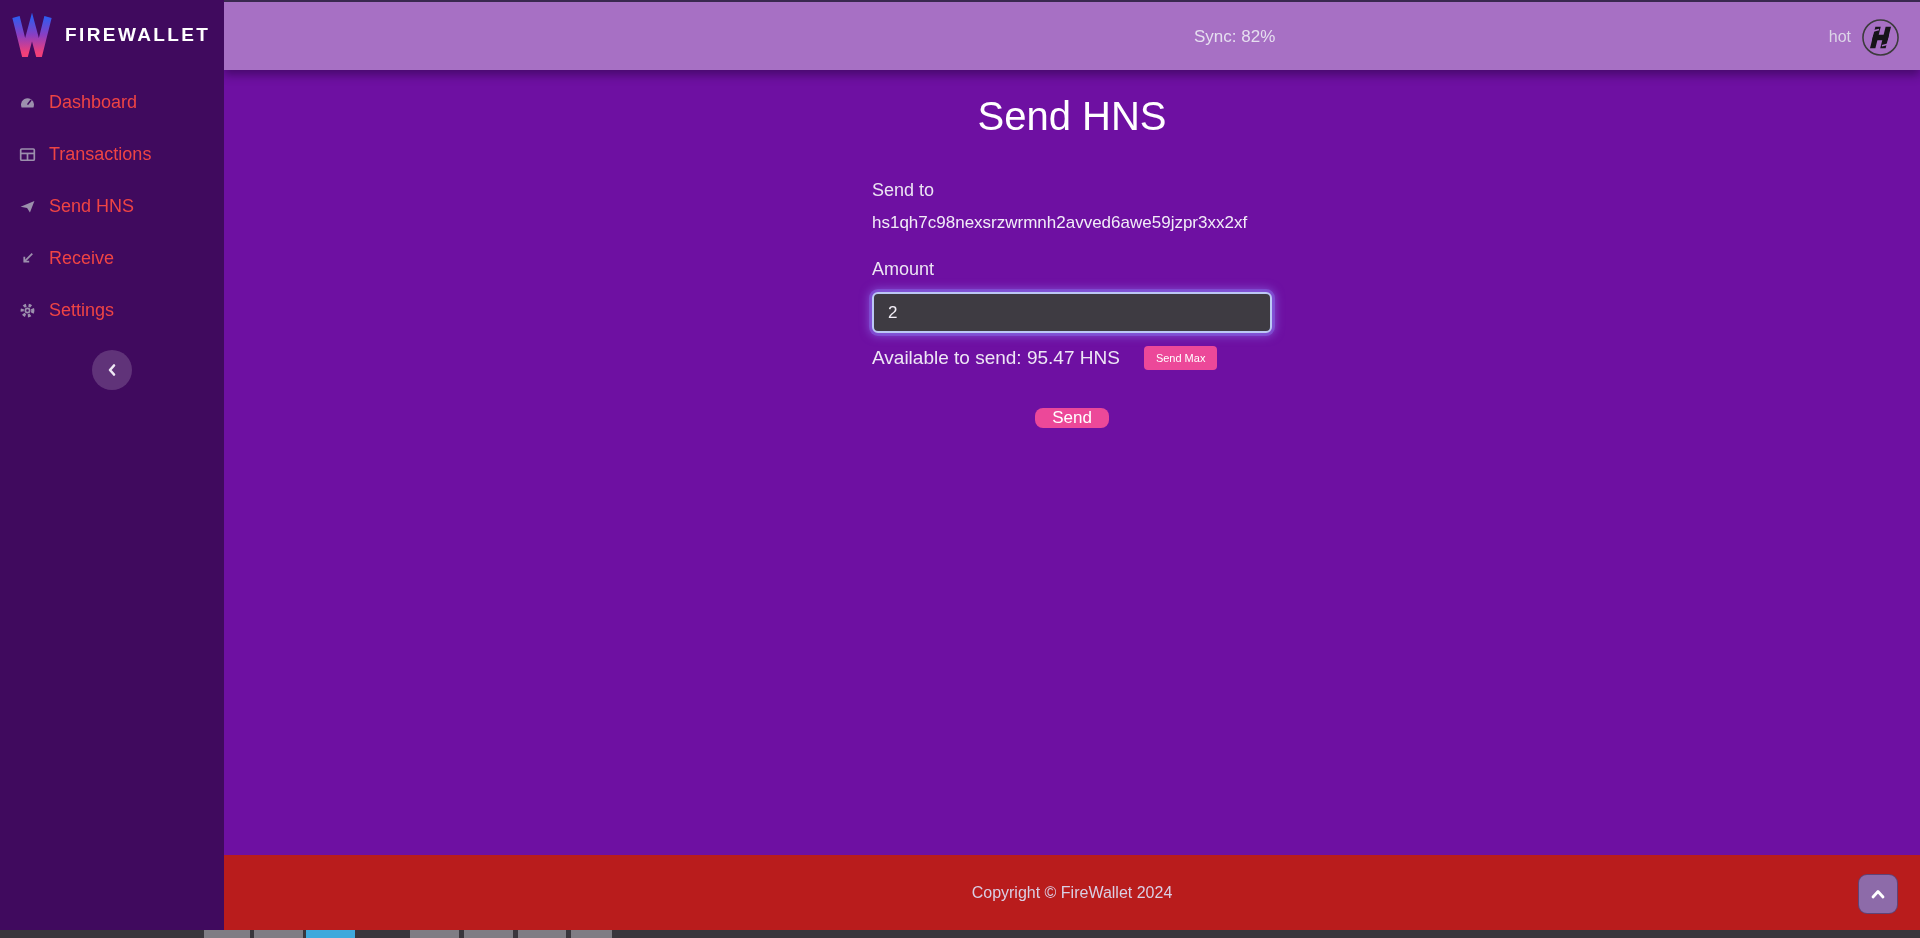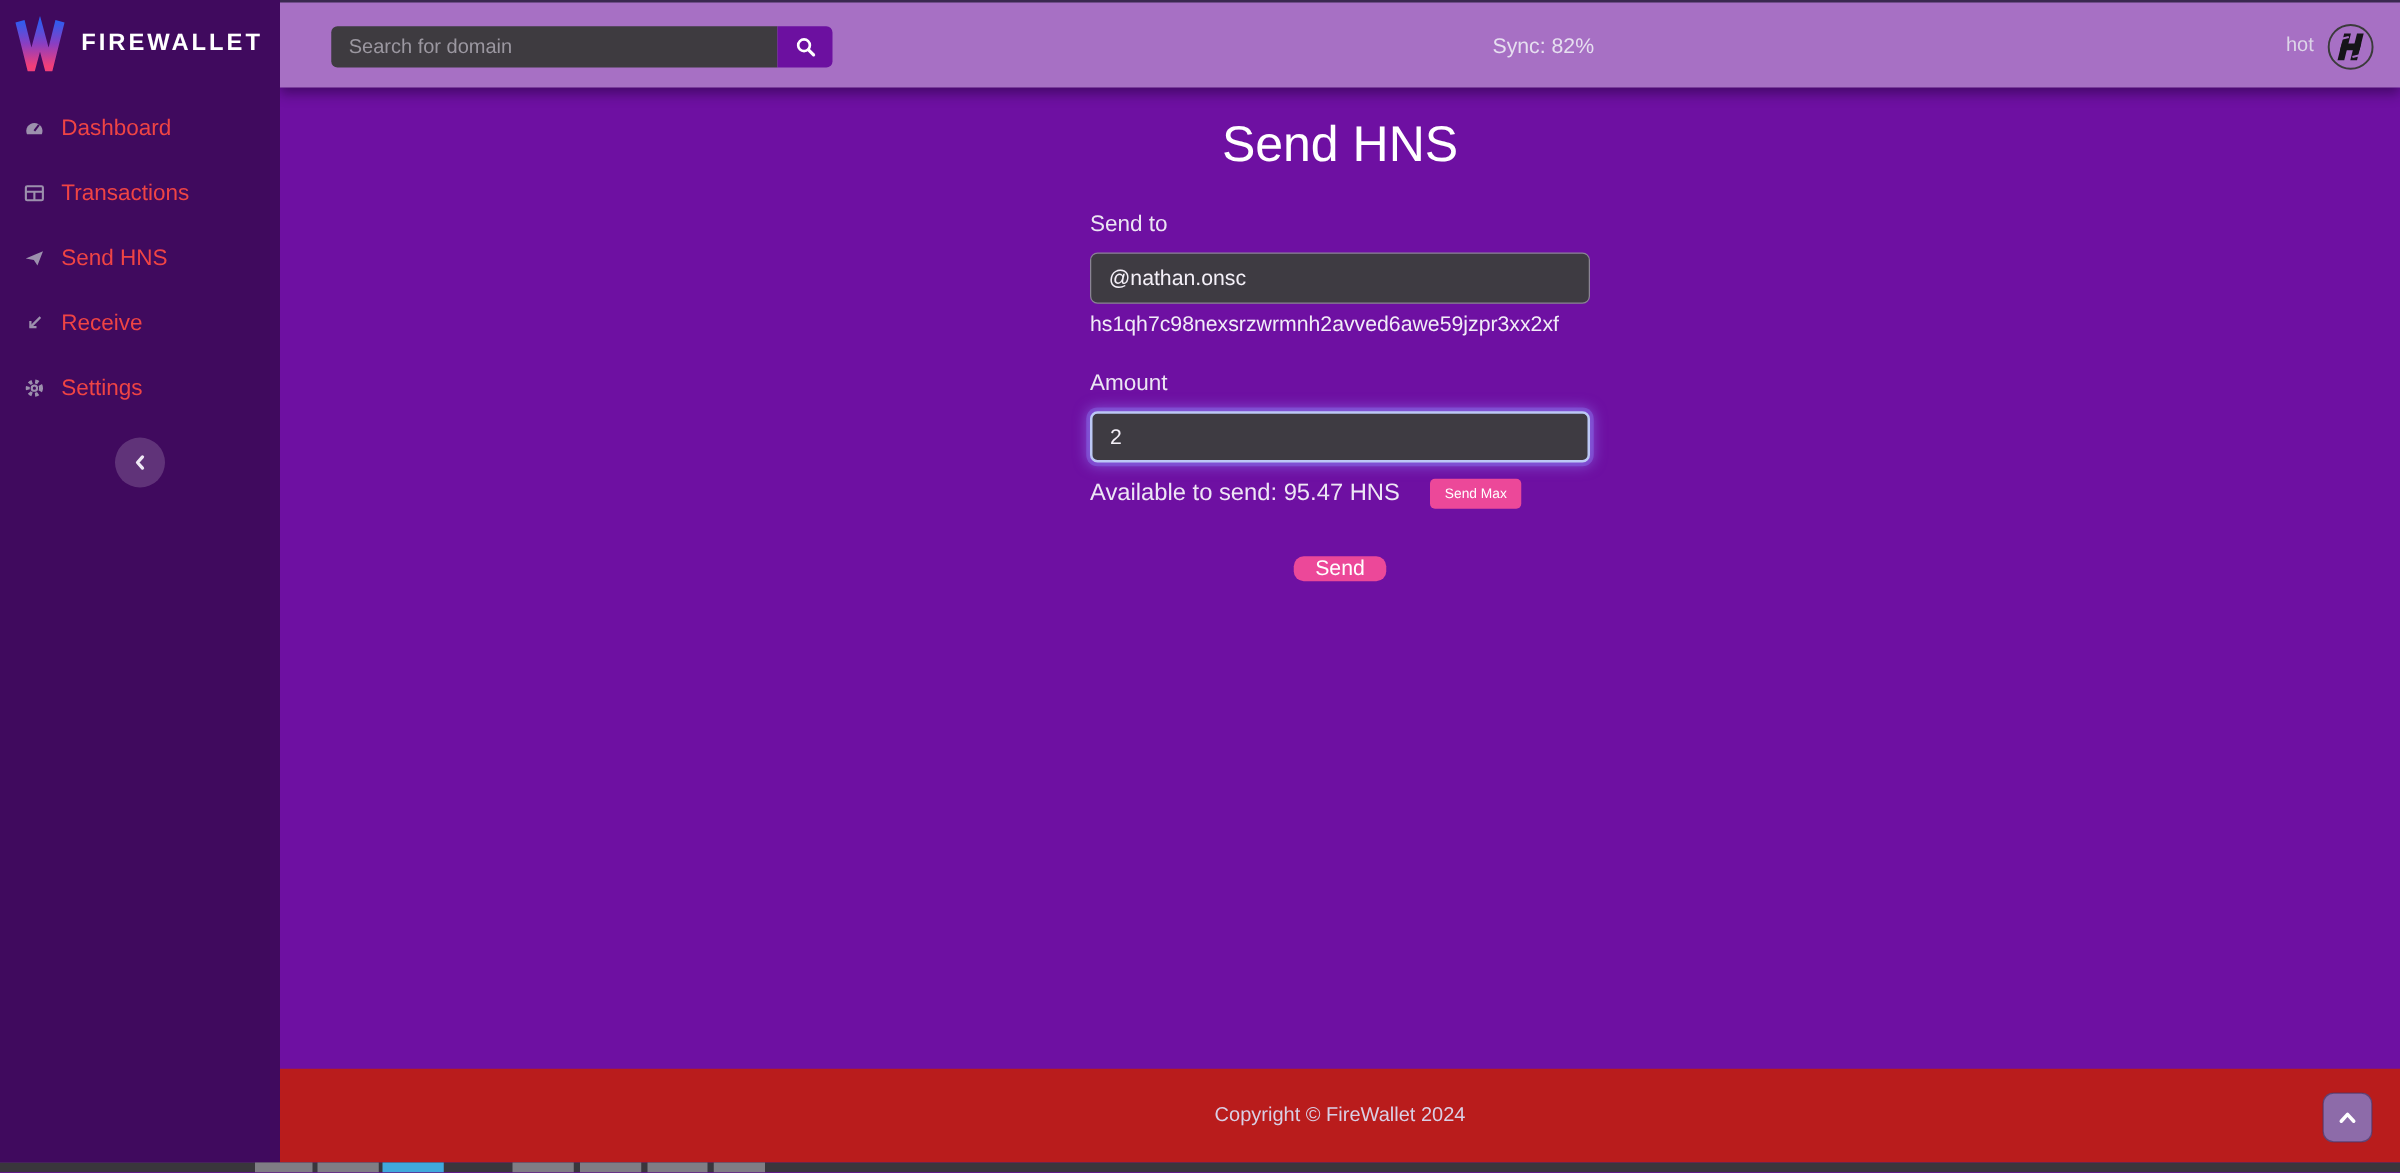--- a/index.html
+++ b/index.html
@@ -60,21 +60,21 @@
   .wallet { position:absolute; right:20px; top:0; height:70px; display:flex; align-items:center; gap:10px; }
   .wallet-label { color:#ddd5e8; font-size:16px; cursor:pointer; }
   .wallet-logo { cursor:pointer; display:inline-flex; }
 
   
   .main { position:absolute; left:224px; top:70px; right:0; bottom:83px; }
   .page-title {
     padding-top:22px; text-align:center;
     color:#ffffff; font-size:40px; font-weight:500; line-height:48px;
   }
-  .form { width:400px; margin:29px auto 0; }
+  .form { width:400px; margin:40px auto 0; }
   .field-label { color:#ece5f3; font-size:18px; margin-bottom:12px; }
   .text-input {
     width:100%; height:41px; background:#3e3b42;
     border:1px solid #8a8494; border-radius:6px;
     color:#f4f0f8; font-size:17px; padding:0 14px; outline:none;
     font-family:"Liberation Sans", sans-serif;
   }
   .text-input.focused {
     border:2px solid #bcc8f5;
     box-shadow:0 0 0 3px rgba(140,130,250,0.35), 0 0 10px 3px rgba(150,140,255,0.5);
@@ -183,29 +183,20 @@
   </ul>
 
   <button class="collapse-btn">
     <svg width="14" height="16" viewBox="0 0 14 16">
       <polyline points="9,3.5 5,8 9,12.5" fill="none" stroke="#efe9f5" stroke-width="2.6" stroke-linecap="round" stroke-linejoin="round"></polyline>
     </svg>
   </button>
 </aside>
 
 <header class="header">
-  <div class="search-wrap">
-    <input class="search-input" type="text" placeholder="Search for domain" style="">
-    <button class="search-btn">
-      <svg width="17" height="17" viewBox="0 0 16 16">
-        <circle cx="6.8" cy="6.8" r="4.4" fill="none" stroke="#ffffff" stroke-width="2"></circle>
-        <line x1="10.2" y1="10.2" x2="14" y2="14" stroke="#ffffff" stroke-width="2.4" stroke-linecap="round"></line>
-      </svg>
-    </button>
-  </div>
 
   <div class="sync">Sync: 82%</div>
 
   <div class="wallet">
     <span class="wallet-label">hot</span>
     <span class="wallet-logo">
       <svg width="39" height="39" viewBox="0 0 40 40">
         <circle cx="20" cy="20" r="18" fill="none" stroke="#3b3b3b" stroke-width="1.6"></circle>
         <g transform="translate(20,20) skewX(-14) translate(-20,-20)" fill="#161418">
           <rect x="12" y="9" width="5.5" height="22"></rect>
@@ -217,21 +208,20 @@
       </svg>
     </span>
   </div>
 </header>
 
 <main class="main">
   <h1 class="page-title">Send HNS</h1>
 
   <div class="form">
     <div class="field-label">Send to</div>
-    <input class="text-input" type="text" value="@nathan.onsc" style="">
     <div class="resolved-address">hs1qh7c98nexsrzwrmnh2avved6awe59jzpr3xx2xf</div>
 
     <div class="field-label amount-label">Amount</div>
     <input class="text-input focused" type="text" value="2" style="">
 
     <div class="avail-row">
       <span class="avail-text">Available to send: 95.47 HNS</span>
       <button class="send-max-btn">Send Max</button>
     </div>
 

